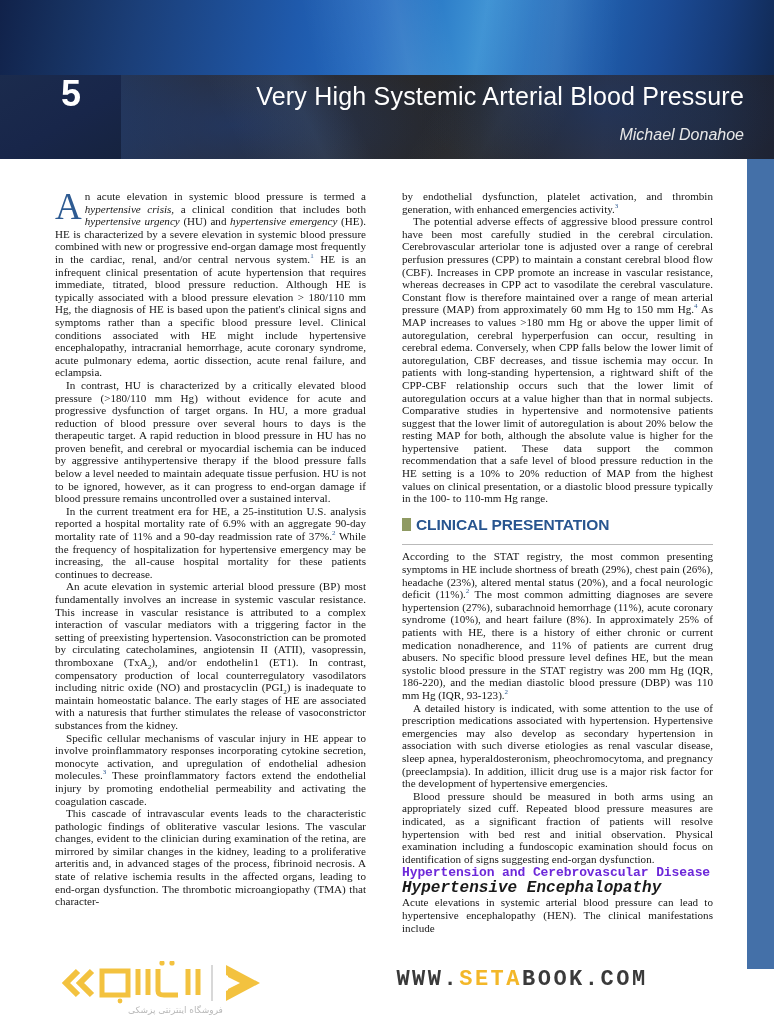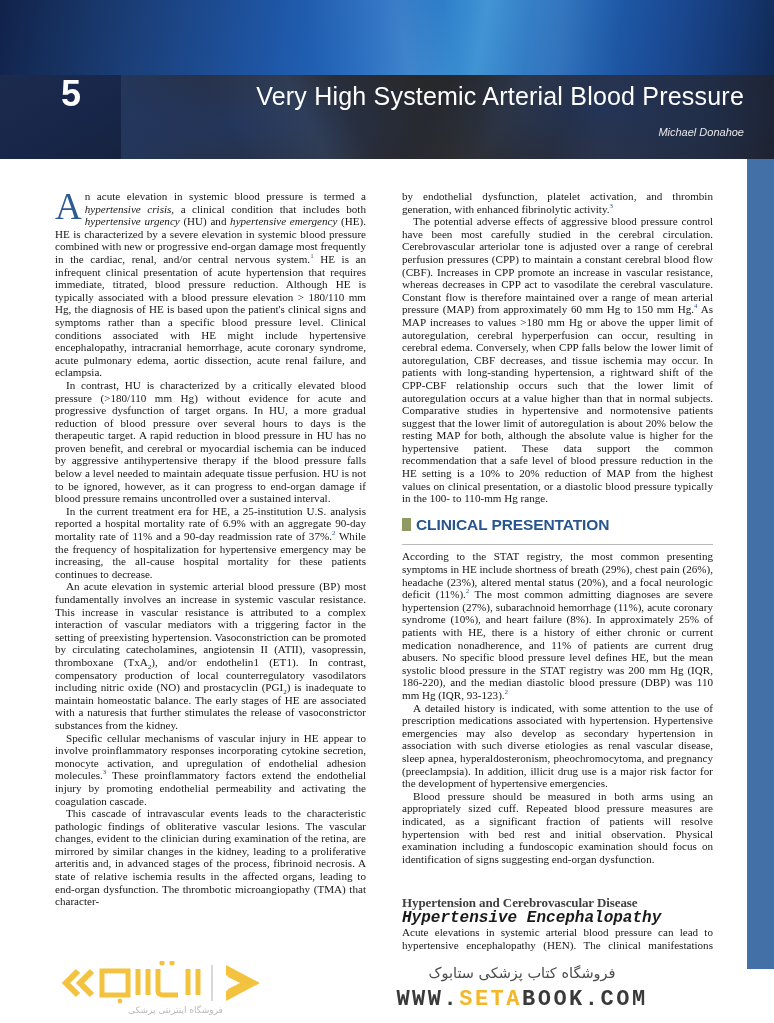--- a/index.html
+++ b/index.html
@@ -108,21 +108,21 @@
     letter-spacing: 0.2px;
     white-space: nowrap;
     z-index: 5;
     margin-left: 24px;
   }
   .chapter-author {
     position: absolute;
     right: 30px;
     top: 126px;
     font-family: "Liberation Sans", sans-serif;
-    font-size: 11px;
+    font-size: 16px;
     font-style: italic;
     color: #e8e8e8;
     white-space: nowrap;
     z-index: 5;
   }
 
   
   .edge-bar {
     position: absolute;
     top: 159px;
@@ -192,25 +192,25 @@
   .h1-text {
     display: inline-block;
     font-family: "Liberation Sans", sans-serif;
     font-size: 15.5px;
     font-weight: 700;
     color: #28558f;
     letter-spacing: -0.1px;
     vertical-align: baseline;
   }
   .h2-section {
-    margin: 32px 0 1px 0;
-    font-family: Liberation Serif, serif;
+    margin: 2px 0 1px 0;
+    font-family: Liberation Mono, monospace;
     font-size: 13px;
     font-weight: 700;
-    color: #404040;
+    color: #6d28d9;
     letter-spacing: -0.1px;
   }
   .h3-section {
     margin: 2px 0 2px 0;
     font-family: Liberation Mono, monospace;
     font-size: 16px;
     font-weight: 700;
     font-style: italic;
     color: #1a1a1a;
   }
@@ -294,21 +294,21 @@
 
       <div>
           <p class="body"><span>An acute elevation in systemic arterial blood pressure (BP) most fundamentally involves an increase in systemic vascular resistance. This increase in vascular resistance is attributed to a complex interaction of vascular mediators with a triggering factor in the setting of preexisting hypertension. Vasoconstriction can be promoted by circulating catecholamines, angiotensin II (ATII), vasopressin, thromboxane (TxA</span><sub>2</sub><span>), and/or endothelin1 (ET1). In contrast, compensatory production of local counterregulatory vasodilators including nitric oxide (NO) and prostacyclin (PGI</span><sub>2</sub><span>) is inadequate to maintain homeostatic balance. The early stages of HE are associated with a naturesis that further stimulates the release of vasoconstrictor substances from the kidney.</span></p>
           <p class="body"><span>Specific cellular mechanisms of vascular injury in HE appear to involve proinflammatory responses incorporating cytokine secretion, monocyte activation, and upregulation of endothelial adhesion molecules.</span><sup>3</sup><span> These proinflammatory factors extend the endothelial injury by promoting endothelial permeability and activating the coagulation cascade.</span></p>
           <p class="body"><span>This cascade of intravascular events leads to the characteristic pathologic findings of obliterative vascular lesions. The vascular changes, evident to the clinician during examination of the retina, are mirrored by similar changes in the kidney, leading to a proliferative arteritis and, in advanced stages of the process, fibrinoid necrosis. A state of relative ischemia results in the affected organs, leading to end-organ dysfunction. The thrombotic microangiopathy (TMA) that character-</span></p>
         </div>
     </div>
 
     <div class="col col-right">
       <div>
-          <p class="body first"><span>by endothelial dysfunction, platelet activation, and thrombin generation, with enhanced fibrinolytic activity.</span><sup>3</sup></p>
+          <p class="body first"><span>by endothelial dysfunction, platelet activation, and thrombin generation, with enhanced emergencies activity.</span><sup>3</sup></p>
           <p class="body"><span>The potential adverse effects of aggressive blood pressure control have been most carefully studied in the cerebral circulation. Cerebrovascular arteriolar tone is adjusted over a range of cerebral perfusion pressures (CPP) to maintain a constant cerebral blood flow (CBF). Increases in CPP promote an increase in vascular resistance, whereas decreases in CPP act to vasodilate the cerebral vasculature. Constant flow is therefore maintained over a range of mean arterial pressure (MAP) from approximately 60 mm Hg to 150 mm Hg.</span><sup>4</sup><span> As MAP increases to values &gt;180 mm Hg or above the upper limit of autoregulation, cerebral hyperperfusion can occur, resulting in cerebral edema. Conversely, when CPP falls below the lower limit of autoregulation, CBF decreases, and tissue ischemia may occur. In patients with long-standing hypertension, a rightward shift of the CPP-CBF relationship occurs such that the lower limit of autoregulation occurs at a value higher than that in normal subjects. Comparative studies in hypertensive and normotensive patients suggest that the lower limit of autoregulation is about 20% below the resting MAP for both, although the absolute value is higher for the hypertensive patient. These data support the common recommendation that a safe level of blood pressure reduction in the HE setting is a 10% to 20% reduction of MAP from the highest values on clinical presentation, or a diastolic blood pressure typically in the 100- to 110-mm Hg range.</span></p>
         </div>
 
       <div class="h1-section">
         <span class="h1-marker"></span><span class="h1-text">CLINICAL PRESENTATION</span>
       </div>
 
       <div>
           <p class="body first"><span>According to the STAT registry, the most common presenting symptoms in HE include shortness of breath (29%), chest pain (26%), headache (23%), altered mental status (20%), and a focal neurologic deficit (11%).</span><sup>2</sup><span> The most common admitting diagnoses are severe hypertension (27%), subarachnoid hemorrhage (11%), acute coronary syndrome (10%), and heart failure (8%). In approximately 25% of patients with HE, there is a history of either chronic or current medication nonadherence, and 11% of patients are current drug abusers. No specific blood pressure level defines HE, but the mean systolic blood pressure in the STAT registry was 200 mm Hg (IQR, 186-220), and the median diastolic blood pressure (DBP) was 110 mm Hg (IQR, 93-123).</span><sup>2</sup></p>
           <p class="body"><span>A detailed history is indicated, with some attention to the use of prescription medications associated with hypertension. Hypertensive emergencies may also develop as secondary hypertension in association with such diverse etiologies as renal vascular disease, sleep apnea, hyperaldosteronism, pheochromocytoma, and pregnancy (preeclampsia). In addition, illicit drug use is a major risk factor for the development of hypertensive emergencies.</span></p>
@@ -348,17 +348,16 @@
           <path d="M168 24 L196 40 L168 48 L168 40 L182 36 Z" opacity="0"></path>
         </g>
         <g fill="#f3c23f">
           <path d="M166 4 L200 22 L166 40 L166 30 L182 22 L166 14 Z"></path>
         </g>
       </svg>
       <div class="wm-sub">فروشگاه اینترنتی پزشکی</div>
     </div>
 
     <div class="wm-right">
-      <div class="wm-fa">فروشگاه کتاب پزشکی ستابوک</div>
       <div class="wm-url"><span>WWW.</span><span class="hl">SETA</span><span>B</span><span>OOK.COM</span></div>
     </div>
   </div>
 </div>
 
 </body></html>

